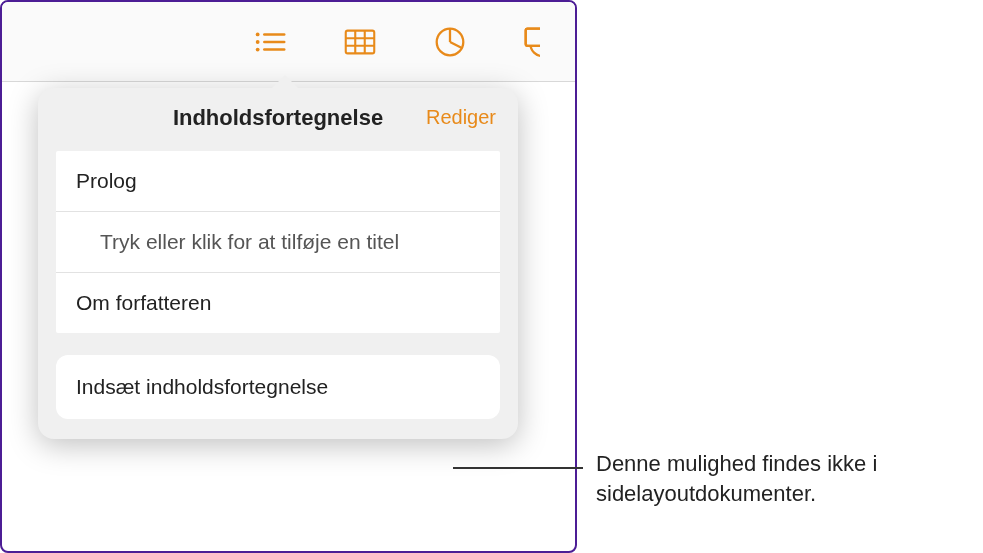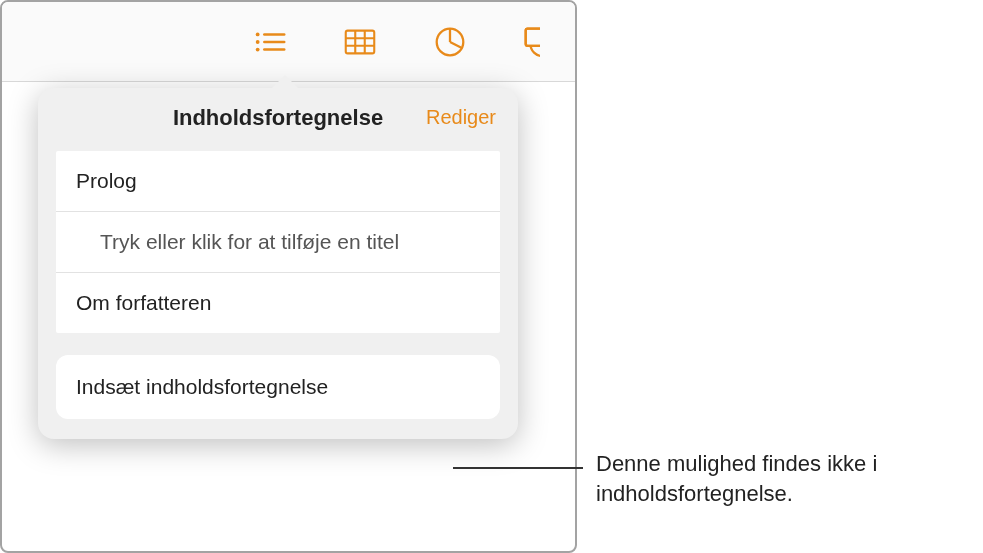--- a/index.html
+++ b/index.html
@@ -13,21 +13,21 @@
       width: 983px;
       height: 553px;
       position: relative;
     }
     .app-frame {
       position: absolute;
       left: 0;
       top: 0;
       width: 577px;
       height: 553px;
-      border: 2px solid #a3a3a3;
+      border: 2px solid #4c1d95;
       border-radius: 8px;
       overflow: hidden;
       background: #fff;
     }
     .toolbar {
       height: 80px;
       background: #fafafa;
       border-bottom: 1px solid #d8d8d8;
       display: flex;
       align-items: center;
@@ -184,13 +184,13 @@
     <div class="toc-list">
       <div class="toc-item">Prolog</div>
       <div class="toc-item indented">Tryk eller klik for at tilføje en titel</div>
       <div class="toc-item">Om forfatteren</div>
     </div>
     <div class="insert-button">Indsæt indholdsfortegnelse</div>
   </div>
 </div>
 
 <div class="callout-line"></div>
-<div class="callout-text">Denne mulighed findes ikke i indholdsfortegnelse.</div>
+<div class="callout-text">Denne mulighed findes ikke i sidelayoutdokumenter.</div>
 
 </body></html>

